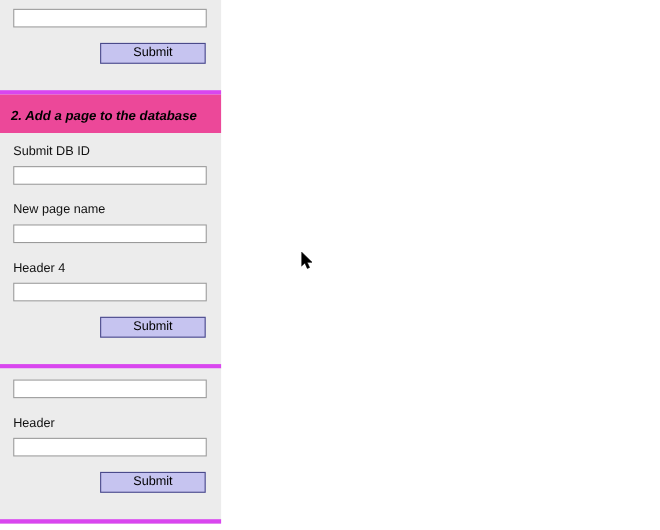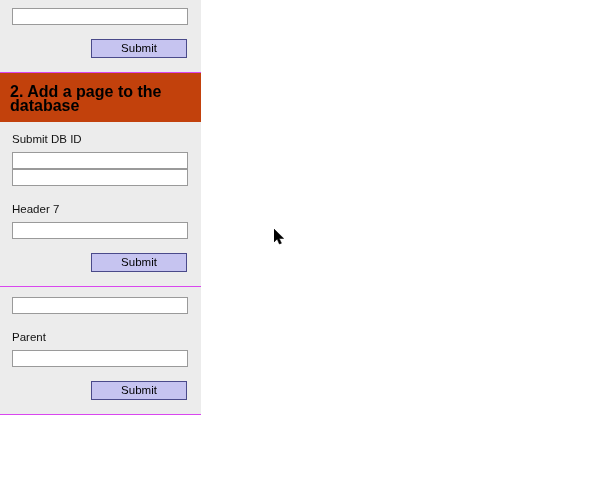--- a/index.html
+++ b/index.html
@@ -23,22 +23,22 @@
     background: #ffffff;
   }
   .content-col {
     position: absolute;
     left: 0;
     top: 0;
     width: 201px;
   }
   .form-panel {
     background: #ececec;
-    border-bottom: 1px solid #d946ef;
-    padding: 10px 12px 14px 12px;
+    border-bottom: 4px solid #d946ef;
+    padding: 10px 12px 24px 12px;
     box-sizing: border-box;
     width: 201px;
   }
   .form-panel.top {
     padding-top: 8px;
   }
   .field-label {
     font-size: 11.5px;
     color: #111111;
     margin: 0 0 6px 0;
@@ -74,27 +74,28 @@
     border: 1px solid #4a4a8a;
     font-family: "Liberation Sans", sans-serif;
     font-size: 11.5px;
     color: #000000;
     cursor: pointer;
     padding: 0;
     line-height: 17px;
     border-radius: 0;
   }
   .section-heading {
-    font-size: 16px;
+    font-size: 12px;
     font-weight: bold;
     color: #000000;
     margin: 0;
     padding: 12px 0 9px 10px;
     line-height: 14px;
-    background: #c2410c;
+    background: #ec4899;
+    font-style: italic;
   }
   .cursor {
     position: absolute;
     left: 274px;
     top: 229px;
     width: 12px;
     height: 18px;
     pointer-events: none;
   }
   .right-blank {
@@ -121,35 +122,36 @@
         <button class="submit-btn">Submit</button>
       </div>
     </div>
 
     <h2 class="section-heading">2. Add a page to the database</h2>
 
     <div class="form-panel">
       <div class="field-label">Submit DB ID</div>
       <input class="text-input" type="text" value="" style="">
 
+      <div class="field-label spaced">New page name</div>
       <input class="text-input" type="text" value="" style="">
 
-      <div class="field-label spaced">Header 7</div>
+      <div class="field-label spaced">Header 4</div>
       <input class="text-input" type="text" value="" style="">
 
       <div class="submit-row">
         <button class="submit-btn">Submit</button>
       </div>
     </div>
 
 
     <div class="form-panel">
       <input class="text-input" type="text" value="" style="">
 
-      <div class="field-label spaced">Parent</div>
+      <div class="field-label spaced">Header</div>
       <input class="text-input" type="text" value="" style="">
 
       <div class="submit-row">
         <button class="submit-btn">Submit</button>
       </div>
     </div>
 
   </div>
 
   <div class="cursor">

